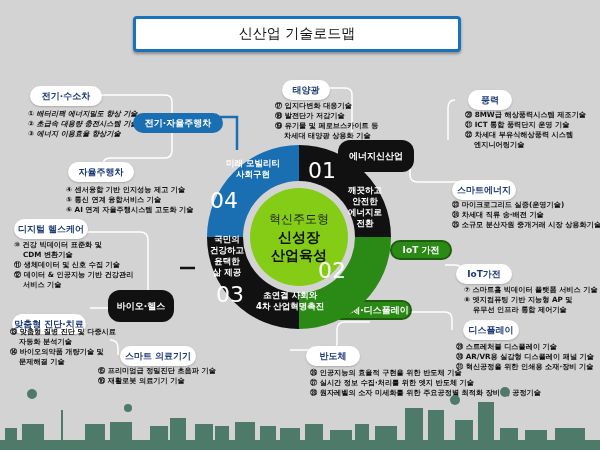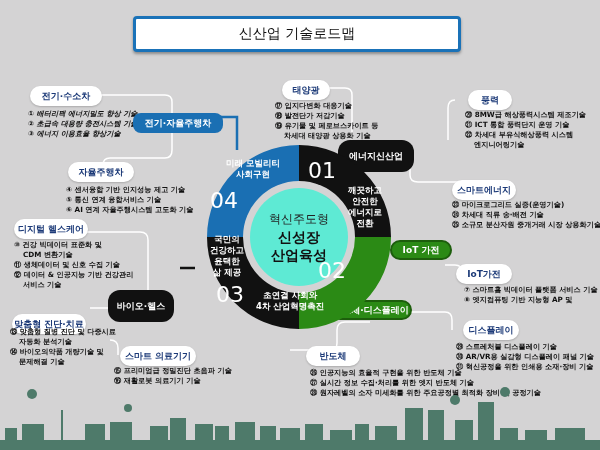--- a/index.html
+++ b/index.html
@@ -9,21 +9,21 @@
   .pill { position: absolute; border-radius: 12px; display: flex; align-items: center; justify-content: center; font-weight: bold; font-size: 9px; white-space: nowrap; }
   .pill.white { background: #fff; color: #1c3a78; height: 20px; box-shadow: 0 1px 2px rgba(0,0,0,0.2); }
   .pill.blue { background: #1a6fb3; color: #fff; height: 20px; }
   .pill.black { background: #111; color: #fff; height: 32px; }
   .pill.green { background: #2b8a15; color: #fff; height: 20px; border: 2px solid #1d5e0c; }
   .items { position: absolute; font-size: 7.2px; font-weight: bold; color: #111; line-height: 10px; white-space: nowrap; }
   .items div.sub { padding-left: 9px; }
   .circle-wrap { position: absolute; left: 188px; top: 140px; width: 222px; height: 190px; }
   .seg-label { position: absolute; font-size: 8.5px; font-weight: bold; color: #fff; text-align: center; line-height: 11px; }
   .num { position: absolute; font-size: 22px; color: #fff; font-family: "DejaVu Sans", sans-serif; }
-  .center { position: absolute; left: 62px; top: 48px; width: 98px; height: 98px; border-radius: 50%; background: #5eead4; display: flex; flex-direction: column; align-items: center; justify-content: center; text-align: center; }
+  .center { position: absolute; left: 62px; top: 48px; width: 98px; height: 98px; border-radius: 50%; background: #84cc16; display: flex; flex-direction: column; align-items: center; justify-content: center; text-align: center; }
   .center .l1 { font-size: 12px; color: #222; }
   .center .l2, .center .l3 { font-size: 14px; font-weight: bold; color: #111; line-height: 18px; }
   .skyline { position: absolute; left: 0; bottom: 0; width: 600px; height: 70px; }
 </style>
 </head>
 <body>
 
 <svg class="lines" width="600" height="450">
   <g fill="none" stroke="#fff" stroke-width="1.5">
     <path d="M90 95 H165 Q172 95 172 102 V150 Q172 158 165 158 H110 Q103 158 103 165 V172"></path>
@@ -46,21 +46,21 @@
 </svg>
 
 <div class="title">신산업 기술로드맵</div>
 
 <div class="pill white" style="left:30px;top:86px;width:72px;">전기·수소차</div>
 <div class="items" style="left:28px;top:109px;font-style:italic;">
   <div>① 배터리팩 에너지밀도 향상 기술</div>
   <div>② 초급속 대용량 충전시스템 기술</div>
   <div>③ 에너지 이용효율 향상기술</div>
 </div>
-<div class="pill blue" style="left:133px;top:113px;width:90px;border-radius:8px;">전기·자율주행차</div>
+<div class="pill blue" style="left:133px;top:113px;width:90px;">전기·자율주행차</div>
 
 <div class="pill white" style="left:68px;top:162px;width:66px;">자율주행차</div>
 <div class="items" style="left:66px;top:185px;">
   <div>④ 센서융합 기반 인지성능 제고 기술</div>
   <div>⑤ 통신 연계 융합서비스 기술</div>
   <div>⑥ AI 연계 자율주행시스템 고도화 기술</div>
 </div>
 
 <div class="pill white" style="left:14px;top:219px;width:74px;">디지털 헬스케어</div>
 <div class="items" style="left:14px;top:240px;">
@@ -74,21 +74,21 @@
 
 <div class="pill white" style="left:12px;top:314px;width:74px;">맞춤형 진단·치료</div>
 <div class="items" style="left:10px;top:327px;">
   <div>⑬ 맞춤형 질병 진단 및 다중시료</div>
   <div class="sub">자동화 분석기술</div>
   <div>⑭ 바이오의약품 개량기술 및</div>
   <div class="sub">문제해결 기술</div>
 </div>
 
 <div class="pill white" style="left:120px;top:346px;width:76px;">스마트 의료기기</div>
-<div class="items" style="left:114px;top:366px;">
+<div class="items" style="left:98px;top:366px;">
   <div>⑮ 프리미엄급 정밀진단 초음파 기술</div>
   <div>⑯ 재활로봇 의료기기 기술</div>
 </div>
 
 <div class="pill white" style="left:282px;top:80px;width:48px;">태양광</div>
 <div class="items" style="left:275px;top:101px;">
   <div>⑰ 입지다변화 대응기술</div>
   <div>⑱ 발전단가 저감기술</div>
   <div>⑲ 유기물 및 페로브스카이트 등</div>
   <div class="sub">차세대 태양광 상용화 기술</div>
@@ -108,20 +108,21 @@
   <div>㉓ 마이크로그리드 실증(운영기술)</div>
   <div>㉔ 차세대 직류 송·배전 기술</div>
   <div>㉕ 소규모 분산자원 중개거래 시장 상용화기술</div>
 </div>
 
 <div class="pill green" style="left:390px;top:240px;width:62px;">IoT 가전</div>
 <div class="pill white" style="left:456px;top:264px;width:56px;">IoT가전</div>
 <div class="items" style="left:464px;top:285px;">
   <div>⑦ 스마트홈 빅데이터 플랫폼 서비스 기술</div>
   <div>⑧ 엣지컴퓨팅 기반 지능형 AP 및</div>
+  <div class="sub">유무선 인프라 통합 제어기술</div>
 </div>
 
 <div class="pill green" style="left:330px;top:300px;width:82px;">반도체·디스플레이</div>
 
 <div class="pill white" style="left:463px;top:320px;width:56px;">디스플레이</div>
 <div class="items" style="left:456px;top:342px;">
   <div>㉙ 스트레처블 디스플레이 기술</div>
   <div>㉚ AR/VR용 실감형 디스플레이 패널 기술</div>
   <div>㉛ 혁신공정을 위한 인쇄용 소재·장비 기술</div>
 </div>

